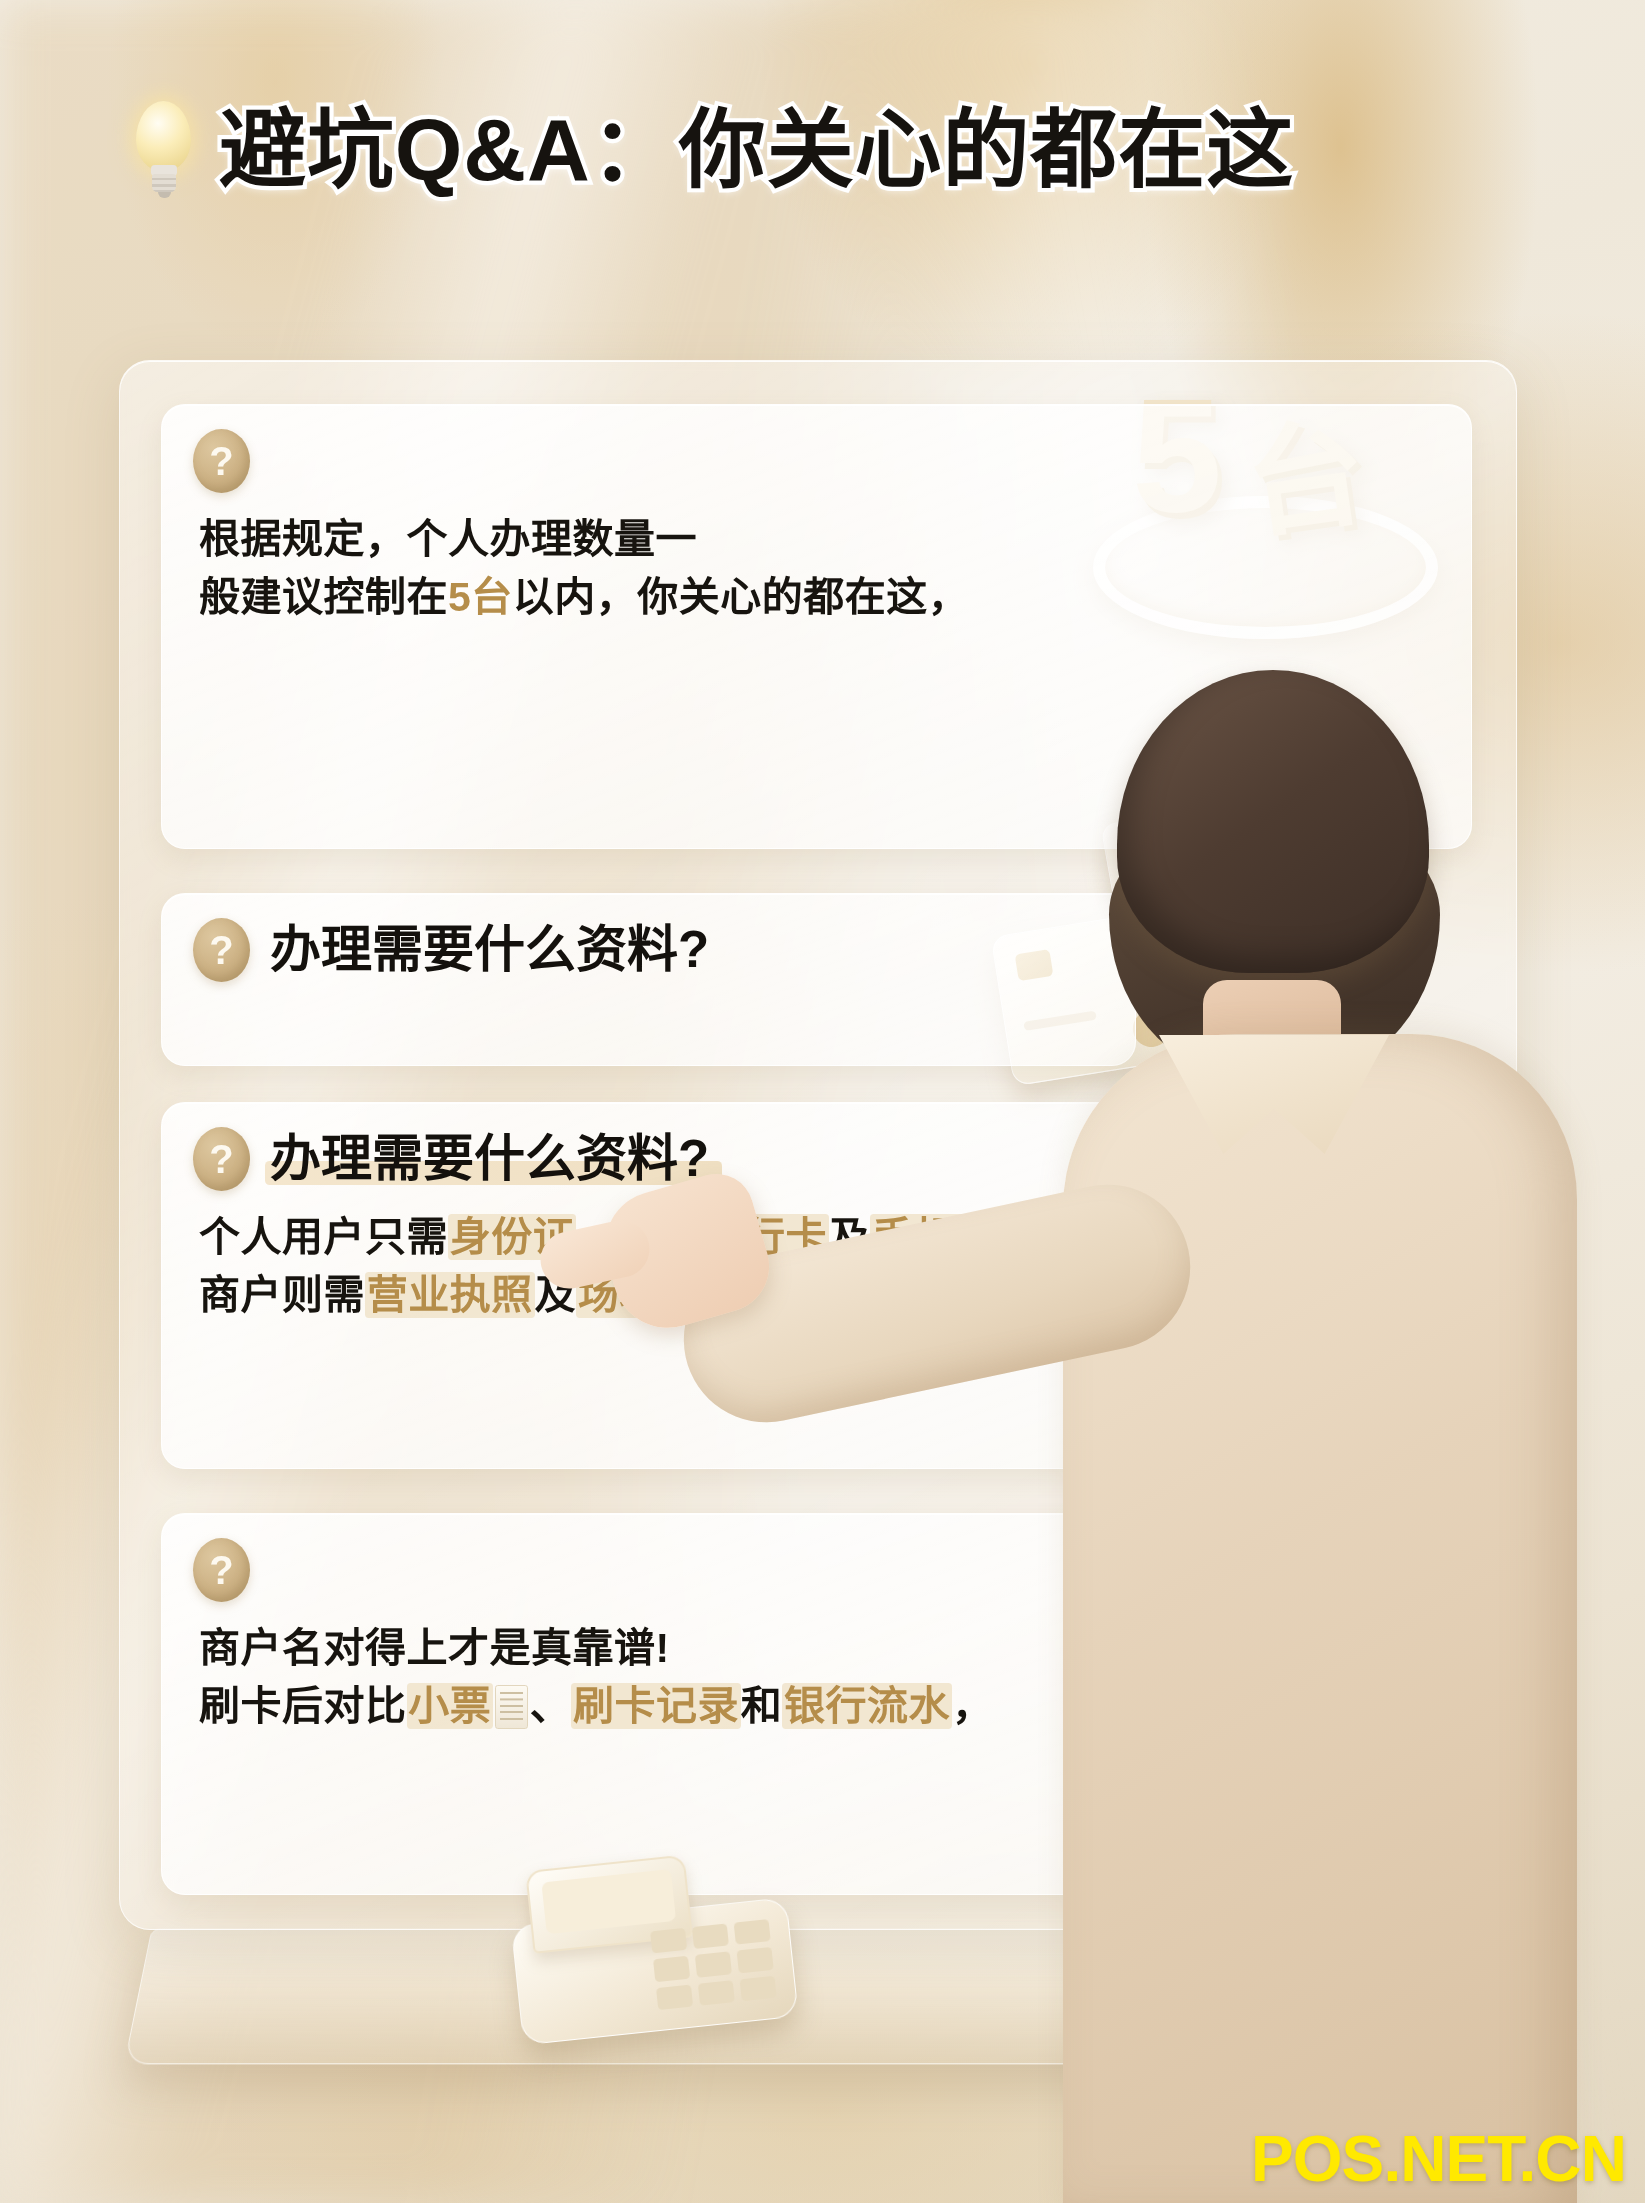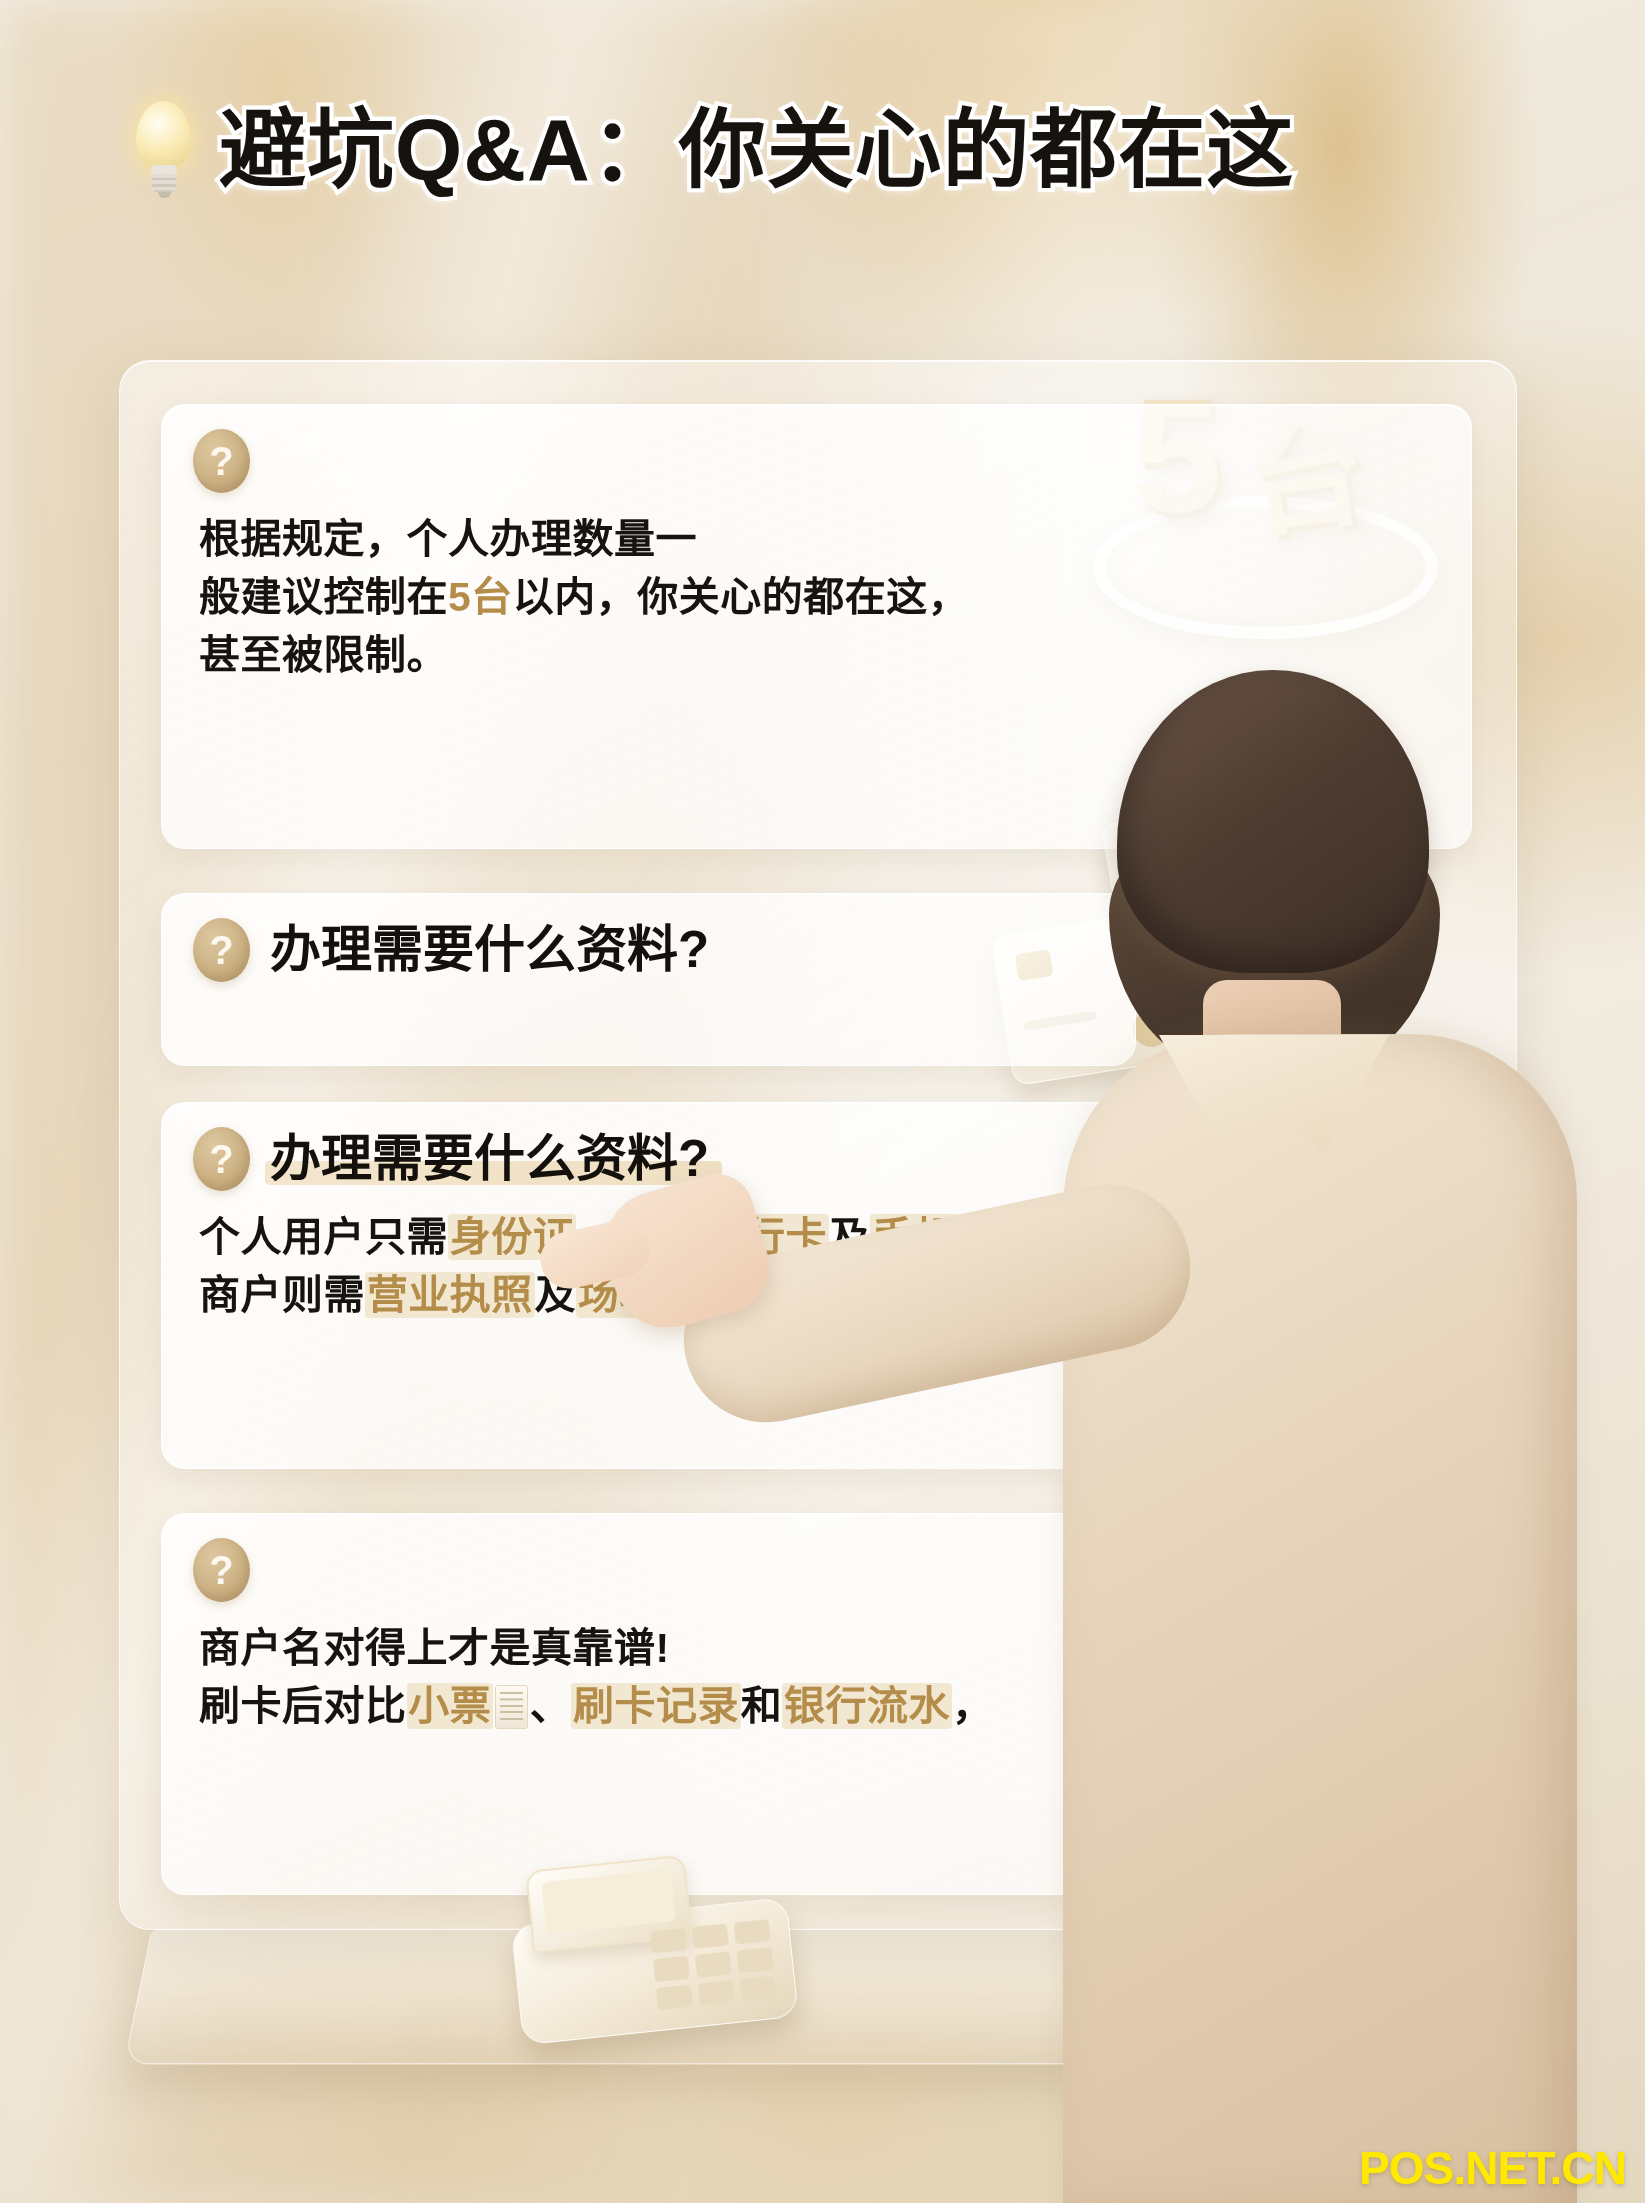--- a/index.html
+++ b/index.html
@@ -162,21 +162,21 @@
     background:linear-gradient(160deg,#f9e7d6,#f0d2b8);transform:rotate(-12deg);}
 
   
   .receipt{display:inline-block;width:31px;height:42px;vertical-align:-9.2px;margin:0 1.8px;border-radius:2.8px;
     background:linear-gradient(#fdfaf3,#efe7d7);border:0.9px solid #e2d6bd;position:relative;}
   .receipt:after{content:"";position:absolute;left:3.7px;right:3.7px;top:6.4px;height:1.8px;background:#cdbfa2;
     box-shadow:0 6.4px 0 #cdbfa2,0 13px 0 #cdbfa2,0 19px 0 #cdbfa2,0 26px 0 #cdbfa2;}
 
   
   #watermark{position:absolute;right:20px;bottom:13px;z-index:60;
-    font-size:46px;font-weight:bold;color:#ffe900;letter-spacing:-0.9px;line-height:1;
+    font-size:64px;font-weight:bold;color:#ffe900;letter-spacing:-0.9px;line-height:1;
     text-shadow:0 1.8px 5.5px rgba(120,100,30,.35);}
 </style>
 </head>
 <body>
 
 <div id="bg"></div>
 <div id="bg-streaks"></div>
 
 <div id="title-row">
   <div id="bulb">
@@ -215,21 +215,20 @@
     </div>
 </div>
 
 <div class="qa-card" id="card-1">
   <div class="qa-head">
     <div class="qmark">?</div>
   </div>
   <div class="qa-body">
       <div><span>根据规定，个人办理数量一</span></div>
       <div><span>般建议控制在</span><span class="gold-plain">5台</span><span>以内，你关心的都在这，</span></div>
-      <div><span>甚至被限制。</span></div>
     </div>
 </div>
 
 <div class="qa-card" id="card-2">
   <div class="qa-head">
     <div class="qmark">?</div>
     <div class="qa-title">
       <span>办理需要什么资料?</span>
     </div>
   </div>

